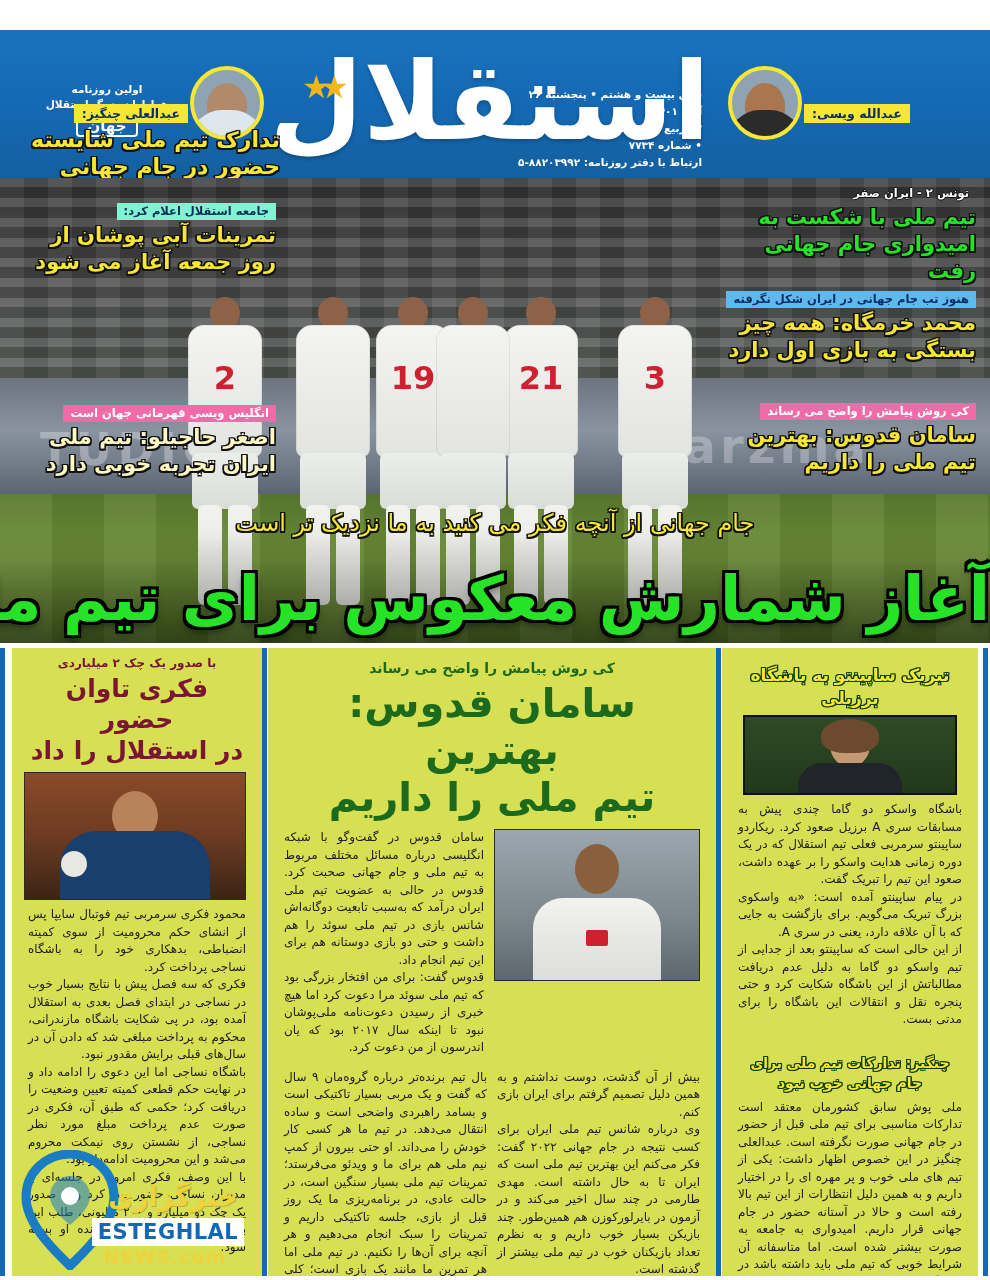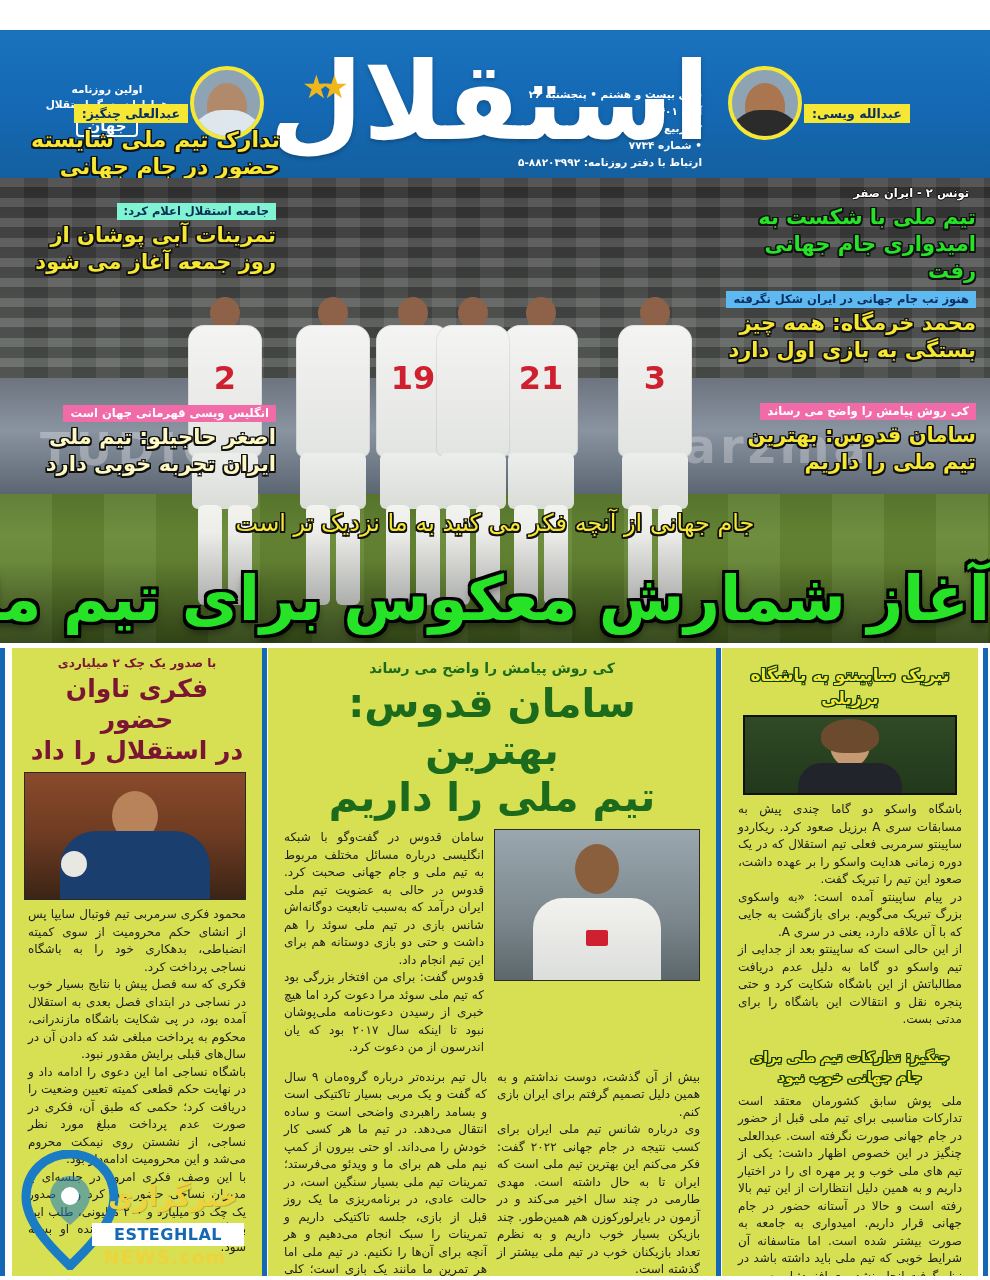--- a/index.html
+++ b/index.html
@@ -260,21 +260,21 @@
 
   
   .rt-title {
     direction: rtl; text-align: center; font-size: 17px; font-weight: bold;
     line-height: 23px; color: #f5e733; margin-top: 10px;
     text-shadow: -1.2px 0 #0d3d0d, 0 1.2px #0d3d0d, 1.2px 0 #0d3d0d, 0 -1.2px #0d3d0d,
                  -1.2px -1.2px #0d3d0d, 1.2px 1.2px #0d3d0d, -1.2px 1.2px #0d3d0d, 1.2px -1.2px #0d3d0d;
   }
   .rt-title2 {
     direction: rtl; text-align: center; font-size: 14px; font-weight: bold;
-    line-height: 20px; color: #f5e733; margin-top: 18px;
+    line-height: 20px; color: #f5e733; margin-top: 24px;
     text-shadow: -1.2px 0 #0d3d0d, 0 1.2px #0d3d0d, 1.2px 0 #0d3d0d, 0 -1.2px #0d3d0d,
                  -1.2px -1.2px #0d3d0d, 1.2px 1.2px #0d3d0d, -1.2px 1.2px #0d3d0d, 1.2px -1.2px #0d3d0d;
   }
   .rt-photo {
     width: 214px; height: 80px; margin: 5px auto 0; position: relative;
     overflow: hidden; border: 2px solid #111; background: #27401f;
   }
 
   
   .vbar { position: absolute; top: 0; width: 5px; height: 632px; background: #1468b3; }
@@ -285,21 +285,21 @@
     pointer-events: none;
   }
   .wm-pin { position: absolute; left: 0; bottom: 2px; width: 104px; height: 120px; }
   .wm-news {
     position: absolute; right: 0; bottom: 60px; width: 150px; text-align: center;
     color: #f0d23c; font-size: 27px; font-weight: bold; direction: rtl;
     text-shadow: 1px 1px 0 rgba(0,0,0,.18);
   }
   .wm-name {
     position: absolute; right: 4px; bottom: 26px; width: 152px;
-    background: #ffffff; color: #1468b3; font-size: 16px; font-weight: bold;
+    background: #ffffff; color: #1468b3; font-size: 21px; font-weight: bold;
     text-align: center; letter-spacing: .5px; padding: 2px 0;
   }
   .wm-sub {
     position: absolute; right: 10px; bottom: 4px; width: 146px; text-align: center;
     color: #f0d23c; font-size: 19px; font-weight: bold; letter-spacing: 1px;
     opacity: .9;
   }
   .top-strip { position: absolute; top: 0; left: 0; width: 990px; height: 30px; background: #fff; }
   .bottom-edge { position: absolute; bottom: 0; left: 0; width: 990px; height: 4px; background: #fff; }
 </style>

